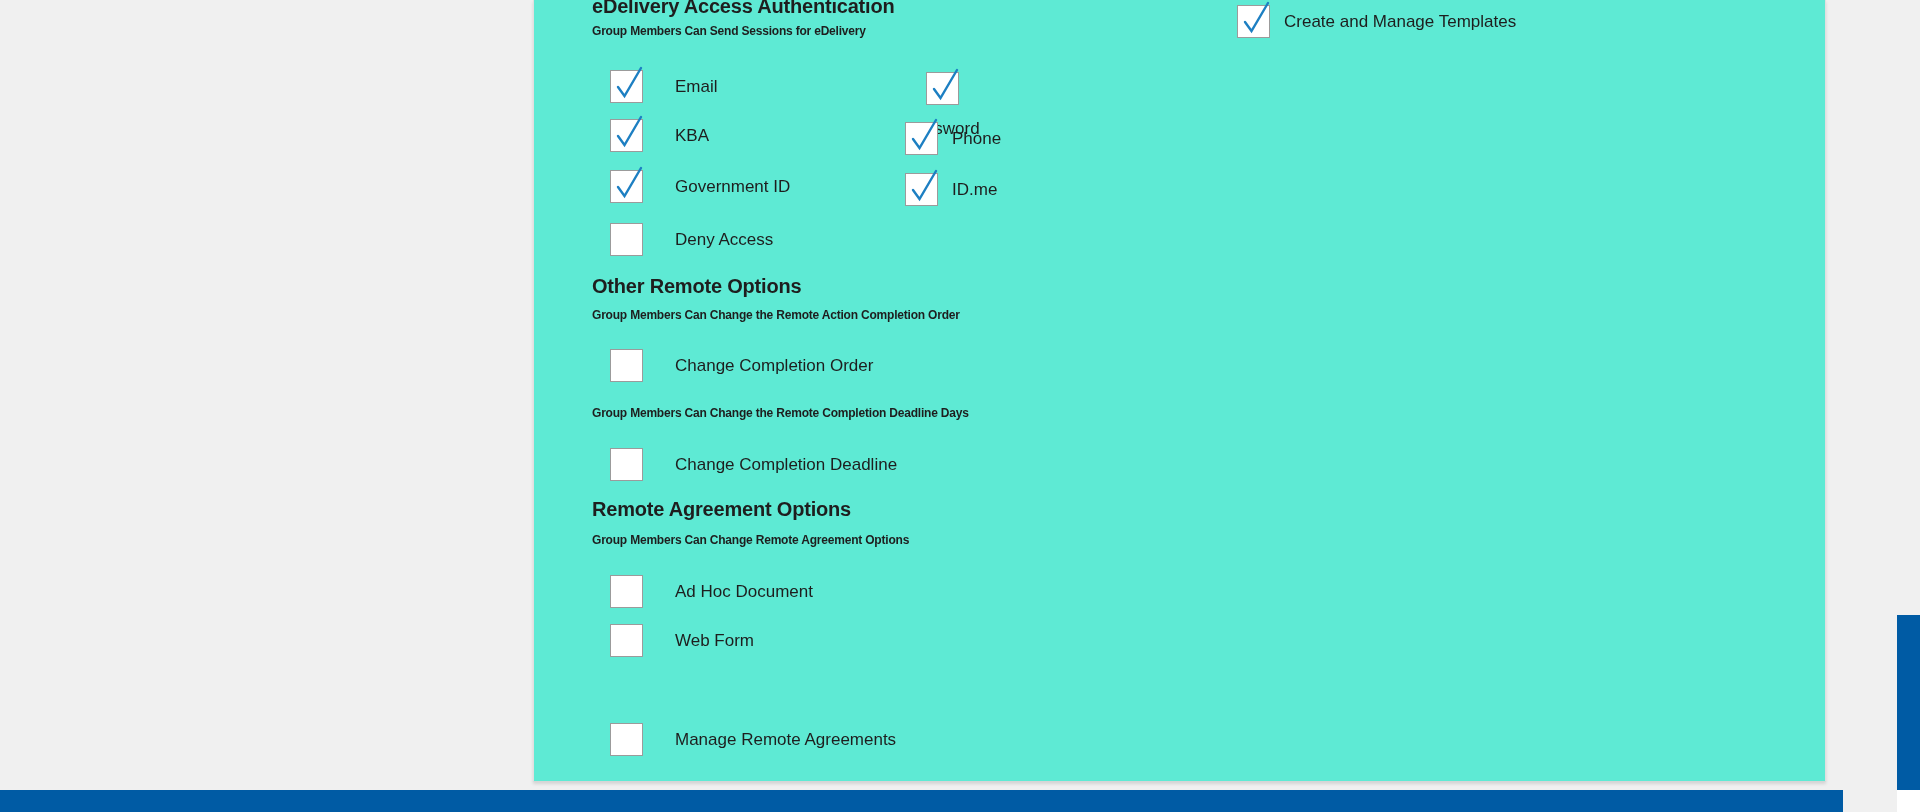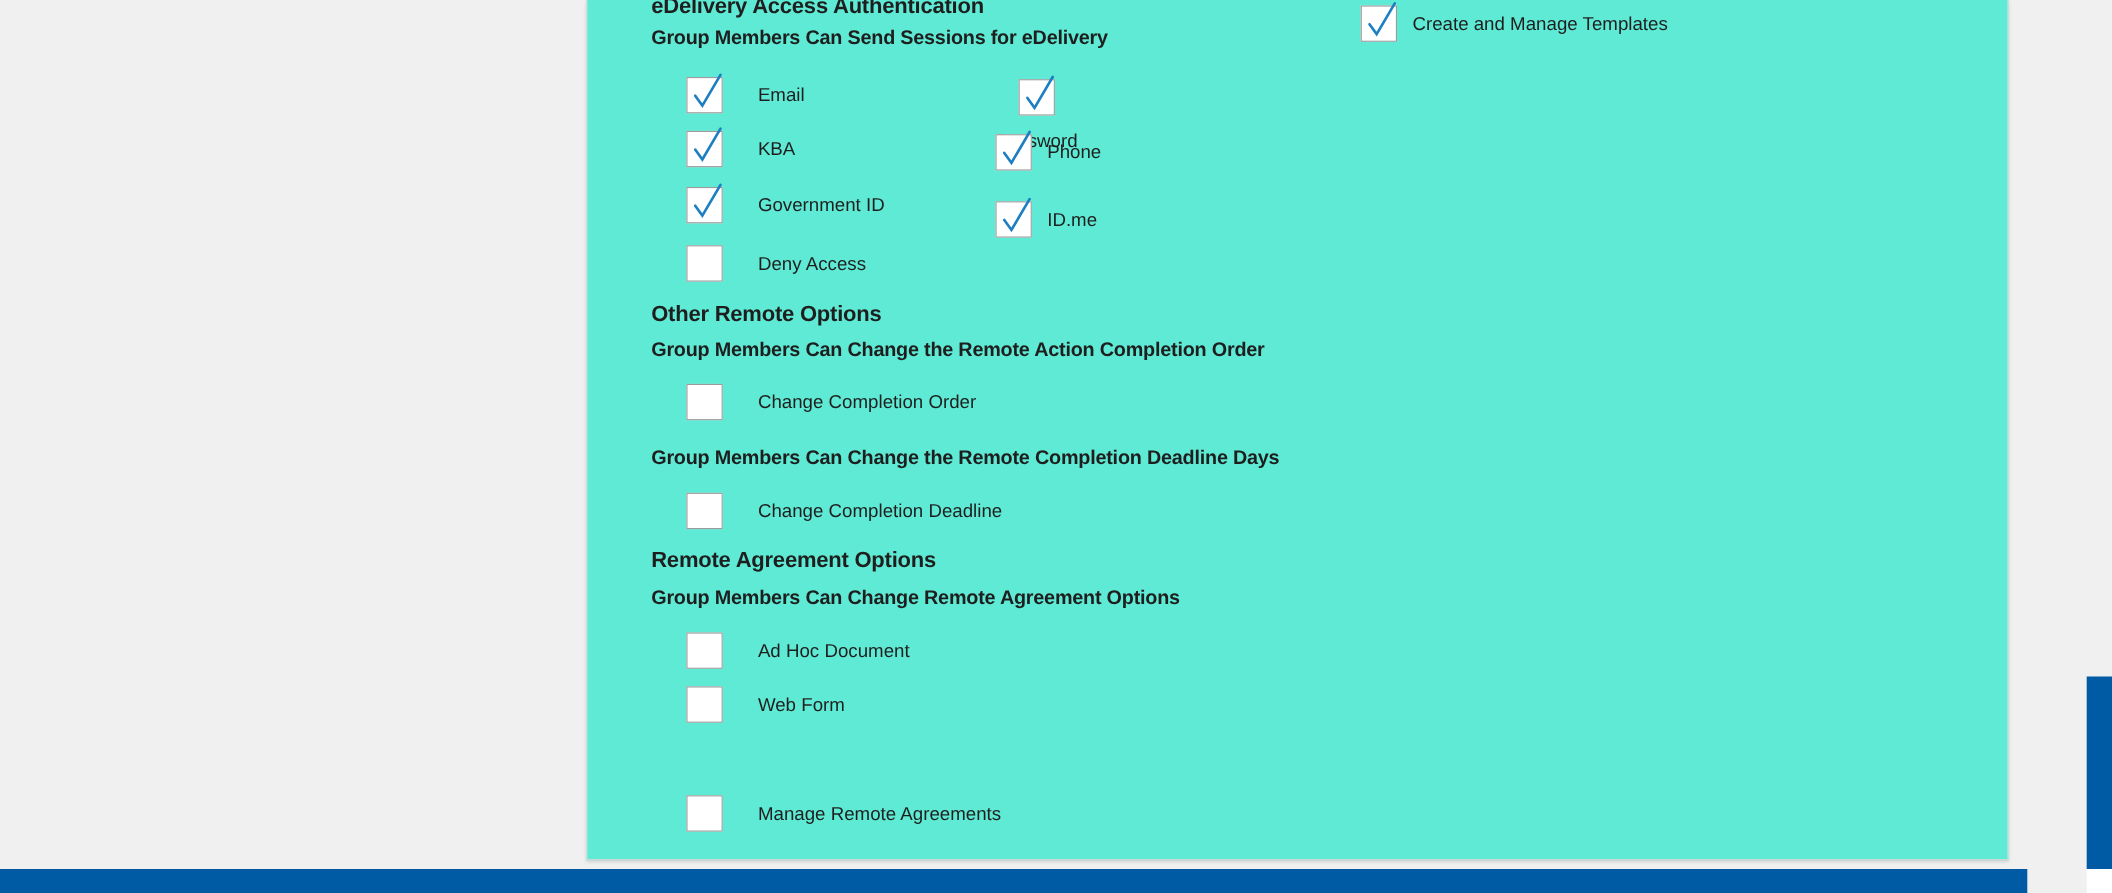--- a/index.html
+++ b/index.html
@@ -23,44 +23,44 @@
   }
   .panel-inner{position:relative;width:100%;height:100%;}
 
   h1.sec{
     position:absolute;margin:0;
     font-size:20px;font-weight:bold;letter-spacing:-0.2px;
     line-height:1.15;color:#1e1e1e;white-space:nowrap;
   }
   h2.sub{
     position:absolute;margin:0;
-    font-size:18px;font-weight:bold;letter-spacing:-0.2px;
+    font-size:12px;font-weight:bold;letter-spacing:-0.2px;
     line-height:1.2;color:#1e1e1e;white-space:nowrap;
   }
 
   .cbrow{
     position:absolute;display:flex;align-items:center;gap:14px;
     height:33px;white-space:nowrap;
   }
   .cbrow .box{
     position:relative;width:33px;height:33px;box-sizing:border-box;
     border:1px solid #9b9b9b;background:#ffffff;flex:0 0 auto;
     cursor:pointer;
   }
   .cbrow .box svg{
     display:none;position:absolute;left:-2px;top:-9px;overflow:visible;
   }
   .cbrow.checked .box svg{display:block;}
   .cbrow .lbl{font-size:17px;color:#1e1e1e;}
 
   
-  .colL{left:90px;gap:32px;}  .colR{left:371px;}
+  .colL{left:76px;gap:32px;}  .colR{left:371px;}
   .r-email{top:70px;}          .r-password{top:72px;flex-direction:column;}
   .r-kba{top:119px;}           .r-phone{top:122px;}
-  .r-govid{top:170px;}         .r-idme{top:183px;}
+  .r-govid{top:170px;}         .r-idme{top:173px;}
   .r-deny{top:223px;}
   .r-create{left:703px;top:5px;}
   .r-cco{top:349px;}
   .r-ccd{top:448px;}
   .r-adhoc{top:575px;}
   .r-webform{top:624px;}
   .r-reusable{top:676px;}
   .r-manage{top:723px;}
 
   .h-edelivery{left:58px;top:-5px;}

